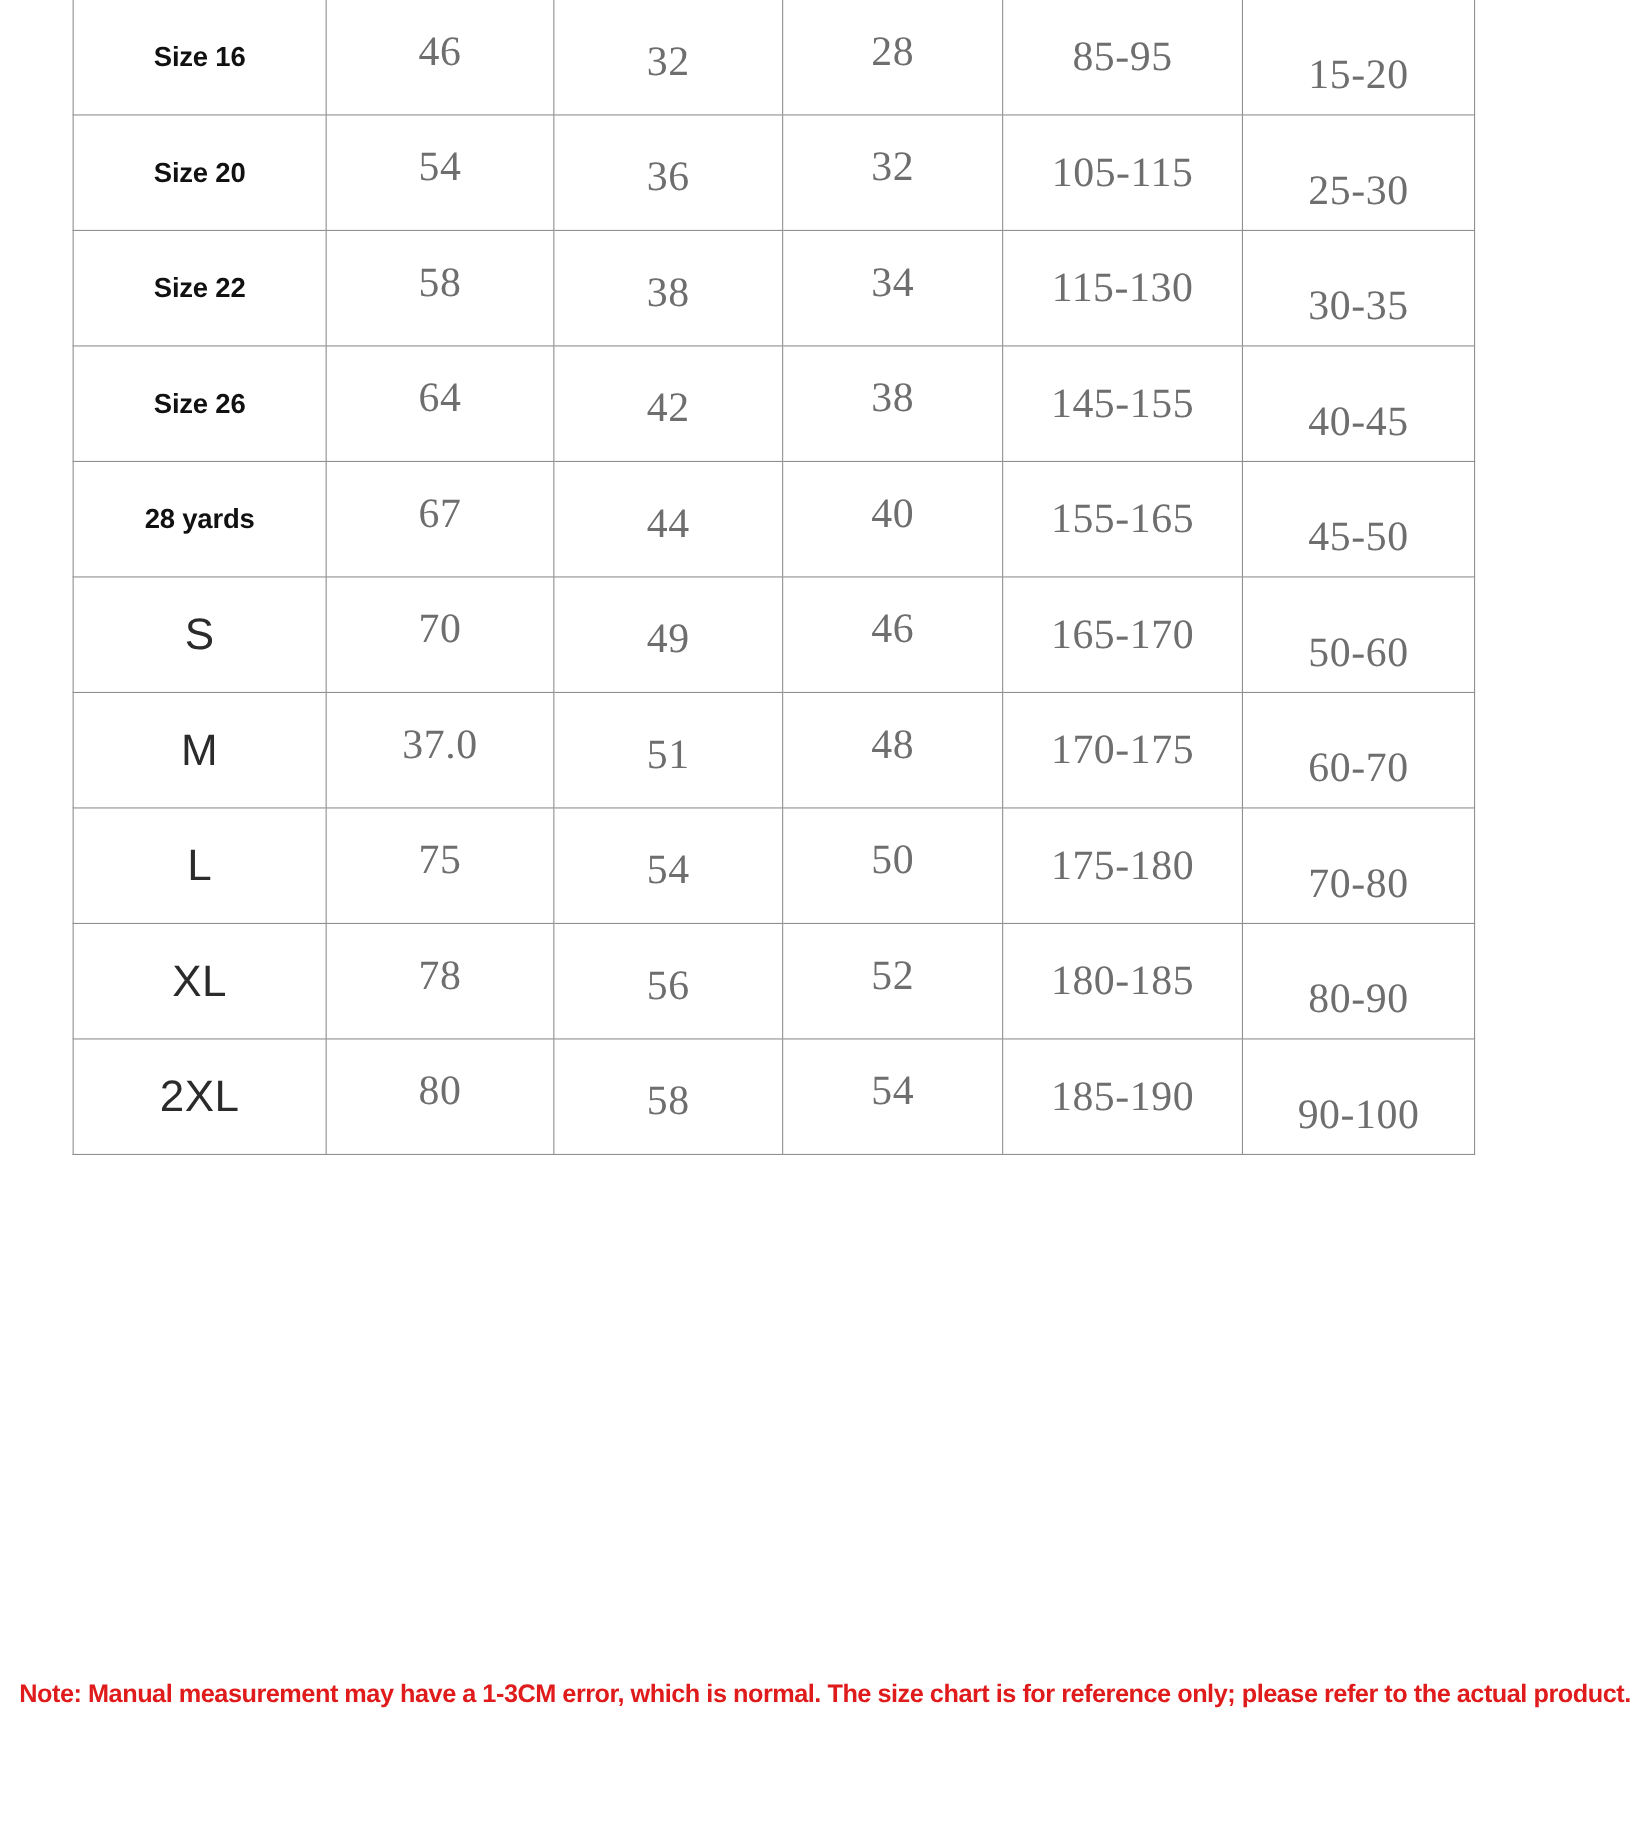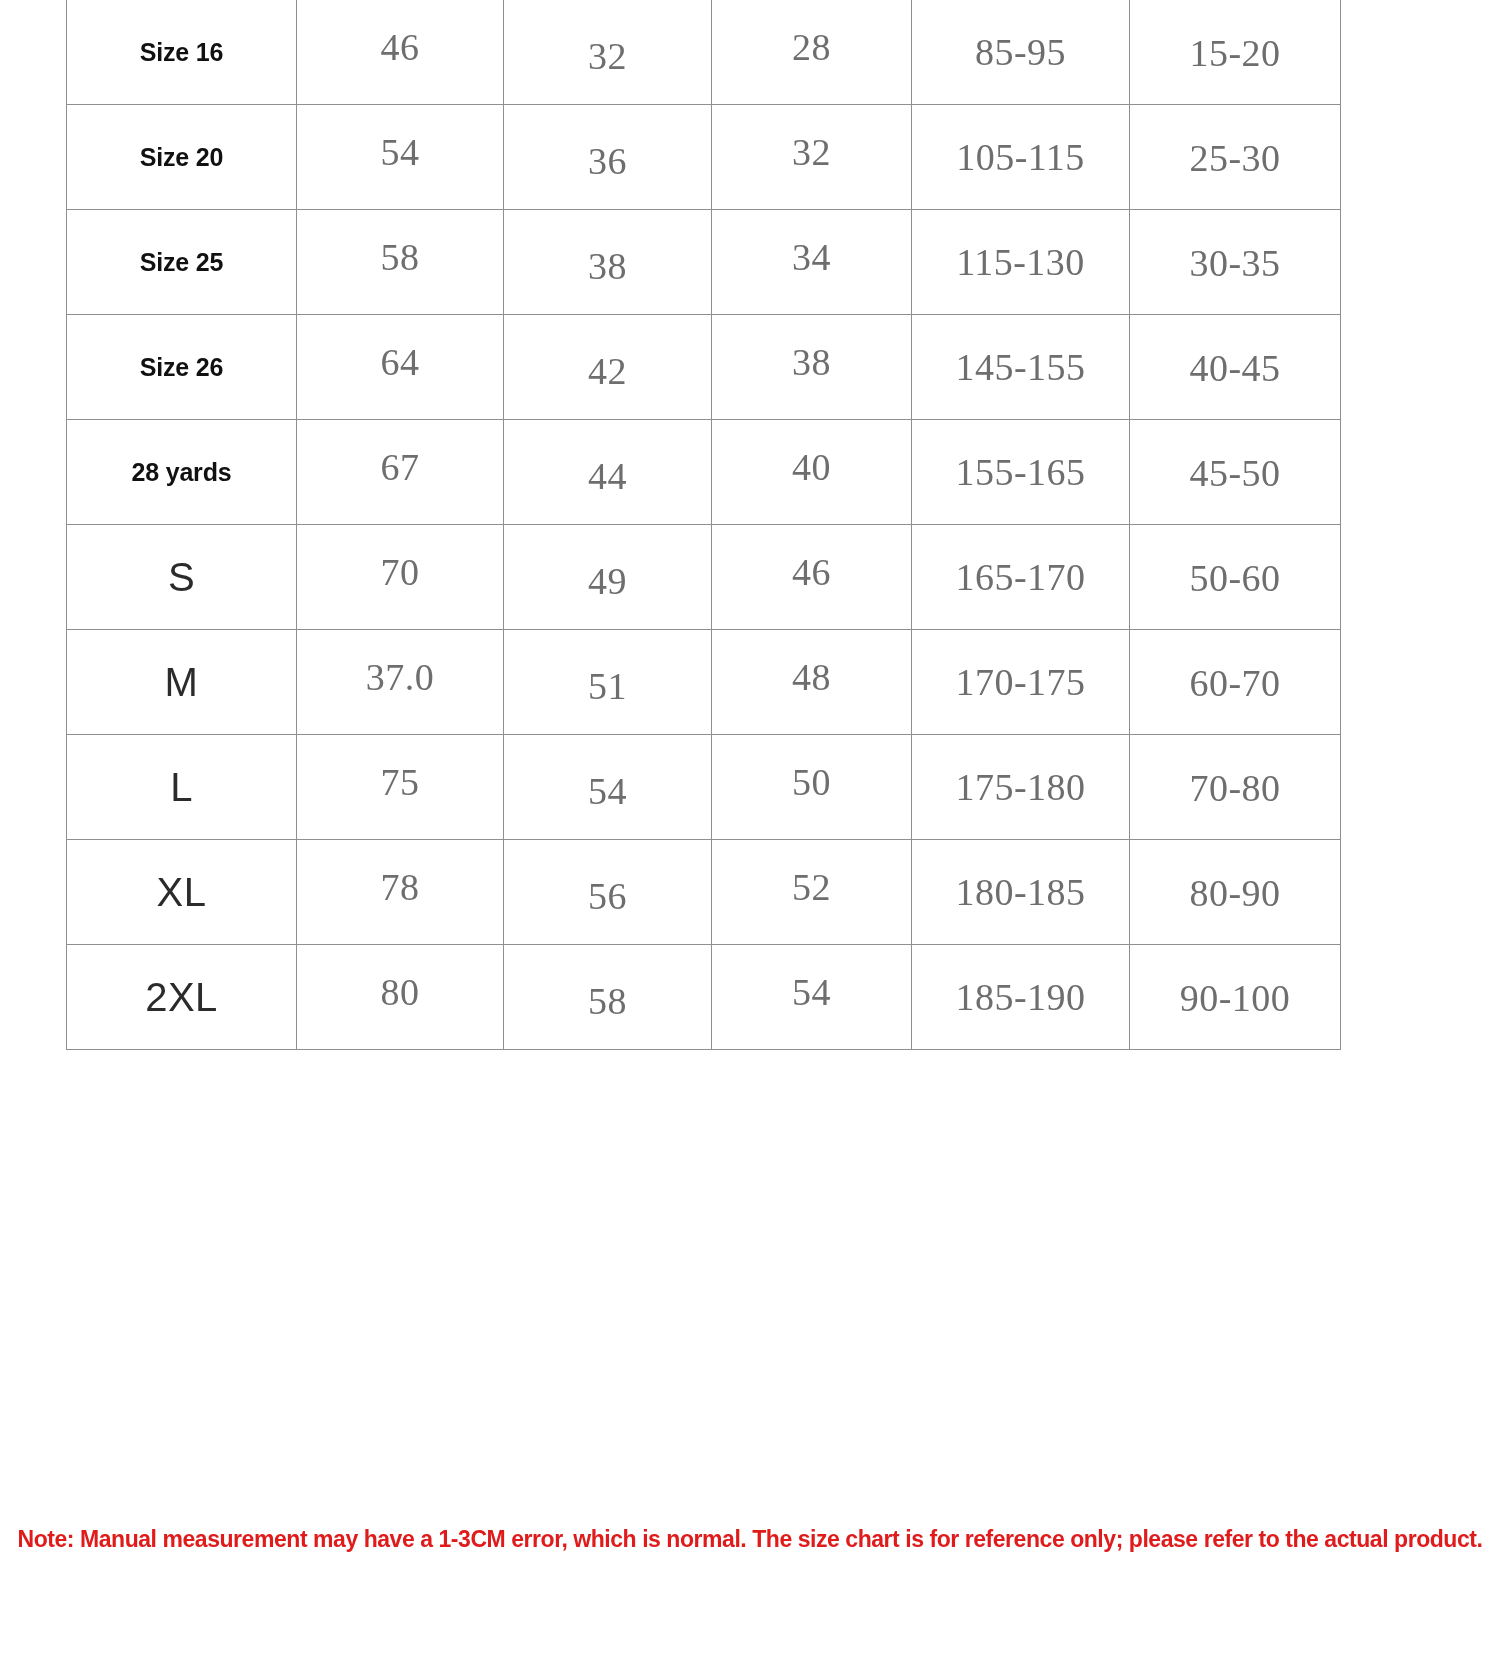--- a/index.html
+++ b/index.html
@@ -70,21 +70,21 @@
     font-weight: 400;
     font-size: 38px;
     font-family: "Liberation Serif", serif;
     letter-spacing: 0.5px;
   }
   
   td.col1 .cell-val { position: relative; top: -5px; }
   td.col2 .cell-val { position: relative; top:  4px; }
   td.col3 .cell-val { position: relative; top: -5px; }
   td.col4 .cell-val { position: relative; top:  0px; }
-  td.col5 .cell-val { position: relative; top:  1px; }
+  td.col5 .cell-val { position: relative; top:  16px; }
 
   
   .note {
     position: absolute;
     left: 0;
     top: 1526px;
     width: 1500px;
     text-align: center;
     color: #e01b1b;
     font-weight: 700;
@@ -119,21 +119,21 @@
         </tr>
         <tr>
           <td class="col0"><span class="cell-size">Size 20</span></td>
           <td class="col1"><span class="cell-val">54</span></td>
           <td class="col2"><span class="cell-val">36</span></td>
           <td class="col3"><span class="cell-val">32</span></td>
           <td class="col4"><span class="cell-val">105-115</span></td>
           <td class="col5"><span class="cell-val">25-30</span></td>
         </tr>
         <tr>
-          <td class="col0"><span class="cell-size">Size 25</span></td>
+          <td class="col0"><span class="cell-size">Size 22</span></td>
           <td class="col1"><span class="cell-val">58</span></td>
           <td class="col2"><span class="cell-val">38</span></td>
           <td class="col3"><span class="cell-val">34</span></td>
           <td class="col4"><span class="cell-val">115-130</span></td>
           <td class="col5"><span class="cell-val">30-35</span></td>
         </tr>
         <tr>
           <td class="col0"><span class="cell-size">Size 26</span></td>
           <td class="col1"><span class="cell-val">64</span></td>
           <td class="col2"><span class="cell-val">42</span></td>

